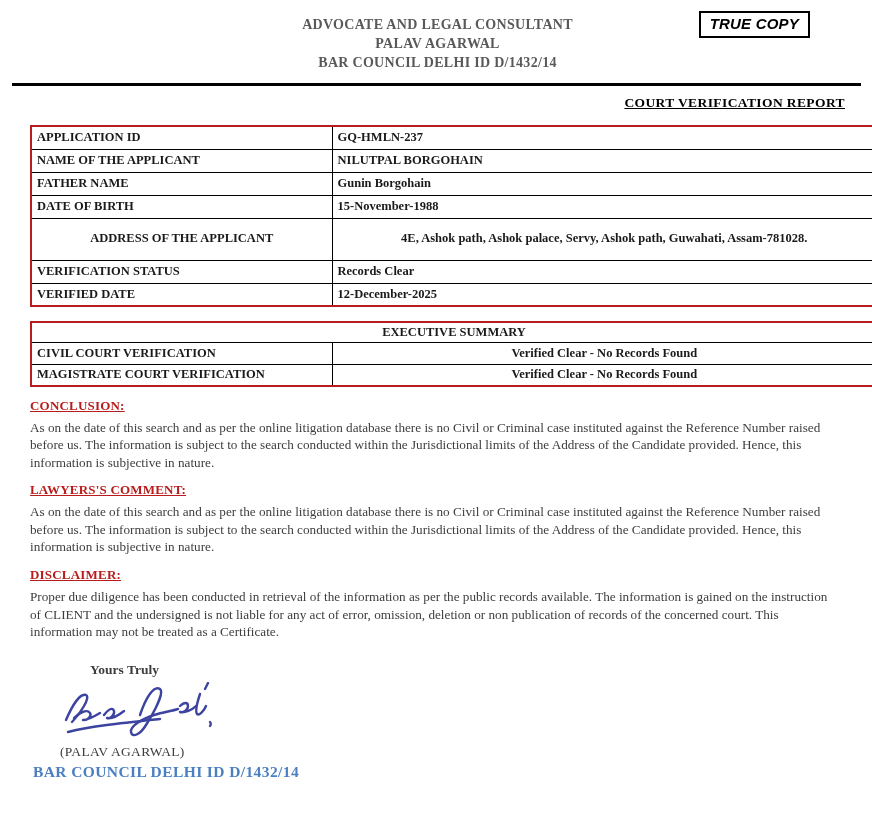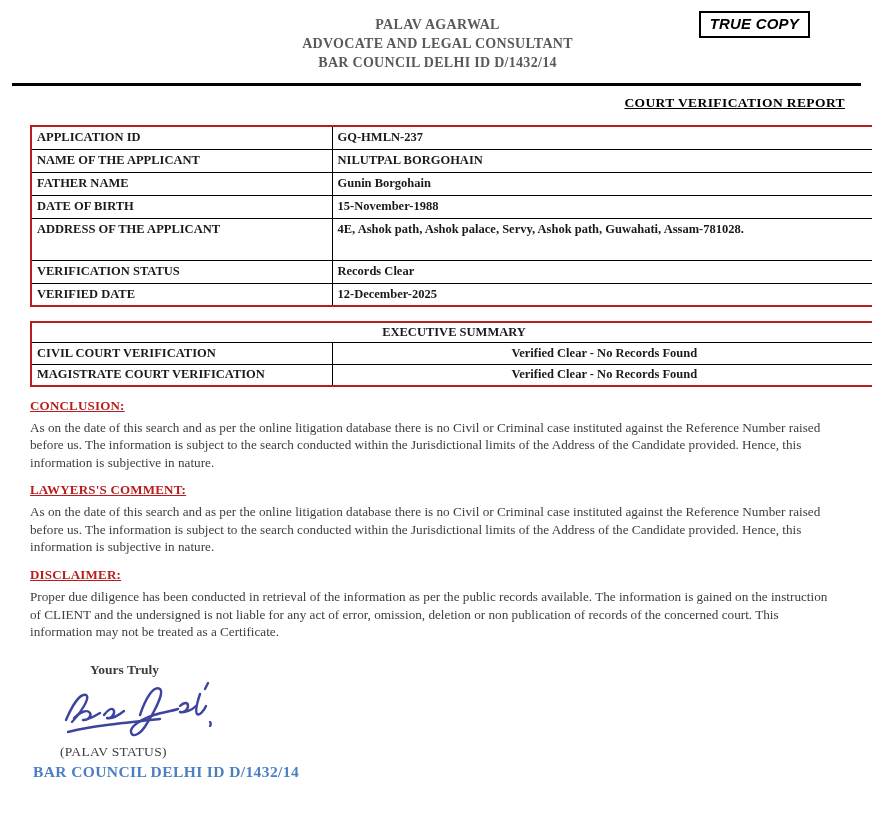--- a/index.html
+++ b/index.html
@@ -46,21 +46,21 @@
   table.tbl td {
     border: 1px solid #000;
     font-size: 12.5px;
     padding: 2px 5px;
     vertical-align: middle;
   }
   table.tbl td.lbl { width: 301px; font-weight: bold; }
   table.tbl td.val { font-weight: bold; }
   .applicant tr { height: 23px; }
   .applicant tr.tall { height: 42px; }
-  .applicant tr.tall td { vertical-align: top; padding-top: 3px; }
+  .applicant tr.tall td { vertical-align: top; padding-top: 12px; text-align: center; }
   .applicant { margin-top: 10px; }
 
   .summary td.sum-title {
     text-align: center; font-weight: bold; height: 20px; font-size: 12.5px;
   }
   .summary tr.sum-row { height: 21.5px; }
   .summary td.cval { text-align: center; font-weight: bold; }
 
   
   .section { margin-top: 11px; }
@@ -86,22 +86,22 @@
 </head>
 <body>
 
 <div class="page">
 
   <div class="true-copy">
     <span>TRUE COPY</span>
   </div>
 
   <div class="letterhead">
+    <div class="line" style="color: rgb(89, 89, 89);">ADVOCATE AND LEGAL CONSULTANT</div>
     <div class="line" style="color: rgb(89, 89, 89);">PALAV AGARWAL</div>
-    <div class="line" style="color: rgb(89, 89, 89);">ADVOCATE AND LEGAL CONSULTANT</div>
     <div class="line" style="color: rgb(89, 89, 89);">BAR COUNCIL DELHI ID D/1432/14</div>
   </div>
 
   <hr class="header-rule">
 
   <div class="report-title">
     <span>COURT VERIFICATION REPORT</span>
   </div>
 
   <table class="tbl applicant">
@@ -179,16 +179,16 @@
         <path d="M90 33 C96 15 104 3 110 7 C114 10 106 27 96 43 C90 53 82 56 81 50 C80 44 92 37 104 33 C114 30 122 29 128 27"></path>
         <path d="M130 24 C134 20 138 20 138 24 C138 28 133 31 130 30 C135 31 142 28 146 24"></path>
         <path d="M150 12 C147 21 145 29 147 32 C149 34 154 29 156 24"></path>
         <path d="M18 50 C42 44 72 41 110 37"></path>
         <path d="M158 1 C157 3 156 5 155 7"></path>
         <path d="M160 40 C161 41 161 43 160 44"></path>
       </g>
     </svg>
   </div>
 
-  <div class="signer-name">(PALAV STATUS)</div>
+  <div class="signer-name">(PALAV AGARWAL)</div>
   <div class="signer-bar" style="color: rgb(74, 127, 193);">BAR COUNCIL DELHI ID D/1432/14</div>
 
 </div>
 
 </body></html>

